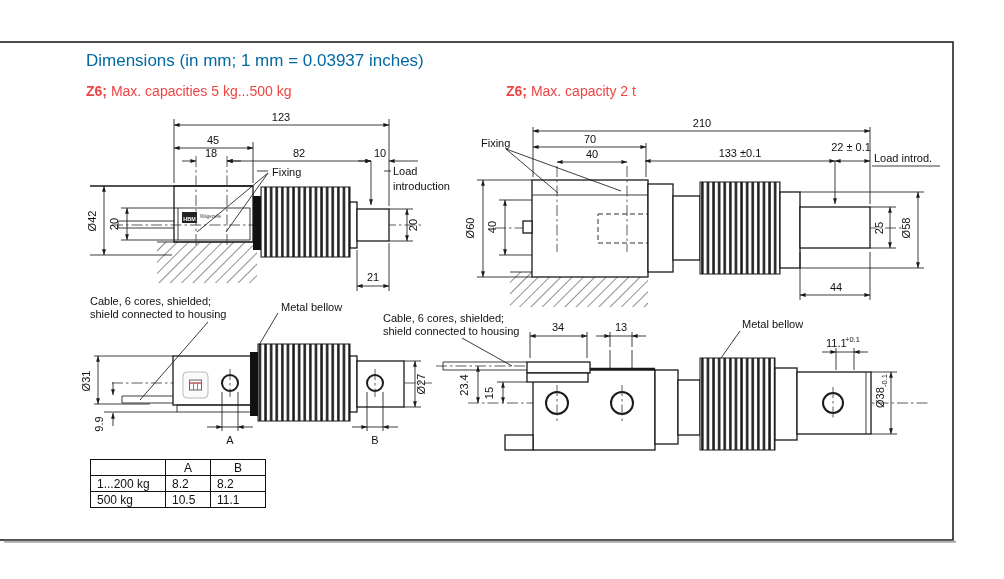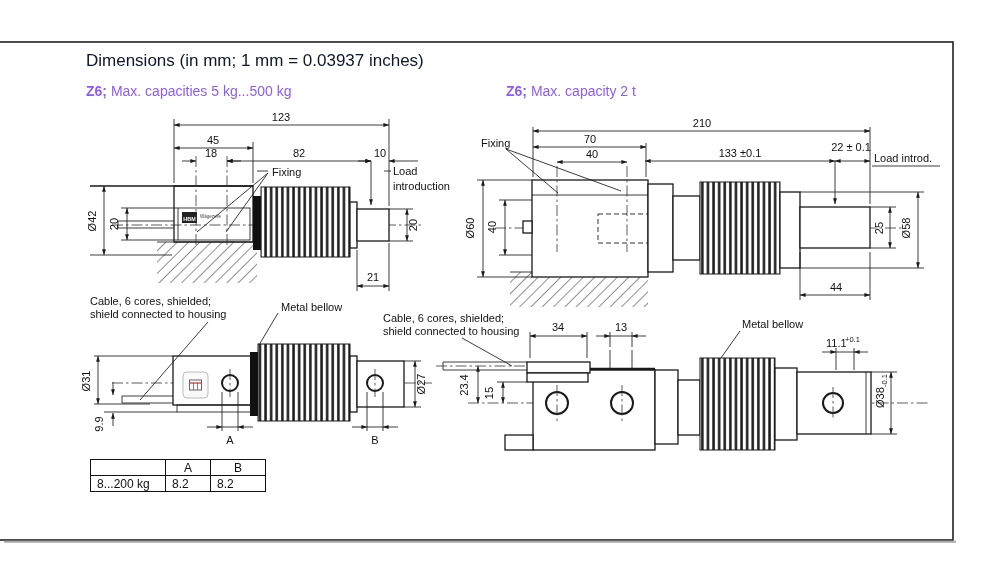--- a/index.html
+++ b/index.html
@@ -1,20 +1,20 @@
 <!DOCTYPE html>
 <html><head>
 <meta charset="utf-8">
 <style>
   html,body{margin:0;padding:0;background:#fff;}
   #stage{position:relative;width:1004px;height:579px;background:#fff;overflow:hidden;
          font-family:"Liberation Sans",sans-serif;color:#111;}
   .abs{position:absolute;}
-  #title{left:86px;top:51px;font-size:17px;color:#0f172a;}
-  .subhead{top:83px;font-size:14px;color:#8b5cf6;}
+  #title{left:86px;top:51px;font-size:17px;color:#0369a1;}
+  .subhead{top:83px;font-size:14px;color:#ef4444;}
   .subhead b{font-weight:bold;}
   #subL{left:86px;} #subR{left:506px;}
   svg text{font-family:"Liberation Sans",sans-serif;font-size:11px;fill:#111;}
   svg text.r{font-size:11px;}
   svg text.sup{font-size:7.5px;}
   svg text.lg{font-size:5.5px;fill:#fff;font-weight:bold;}
   svg text.lgt{font-size:4.5px;fill:#444;}
   .o{fill:#fff;stroke:#1a1a1a;stroke-width:1.3;}
   .on{fill:none;stroke:#1a1a1a;stroke-width:1.3;}
   .t{fill:none;stroke:#1a1a1a;stroke-width:0.85;}
@@ -310,20 +310,25 @@
   <div id="subR" class="abs subhead"><b>Z6;</b><span> Max. capacity 2 t</span></div>
 
   <table id="dimtable">
     <tbody>
         <tr class="hdr">
       <td class="lab"></td>
       <td class="va">A</td>
       <td class="vb">B</td>
     </tr>
     <tr>
-      <td class="lab">8...200 kg</td>
+      <td class="lab">1...200 kg</td>
       <td class="va">8.2</td>
       <td class="vb">8.2</td>
     </tr>
+    <tr>
+      <td class="lab">500 kg</td>
+      <td class="va">10.5</td>
+      <td class="vb">11.1</td>
+    </tr>
   </tbody>
     </table>
 
 </div>
 
 </body></html>

